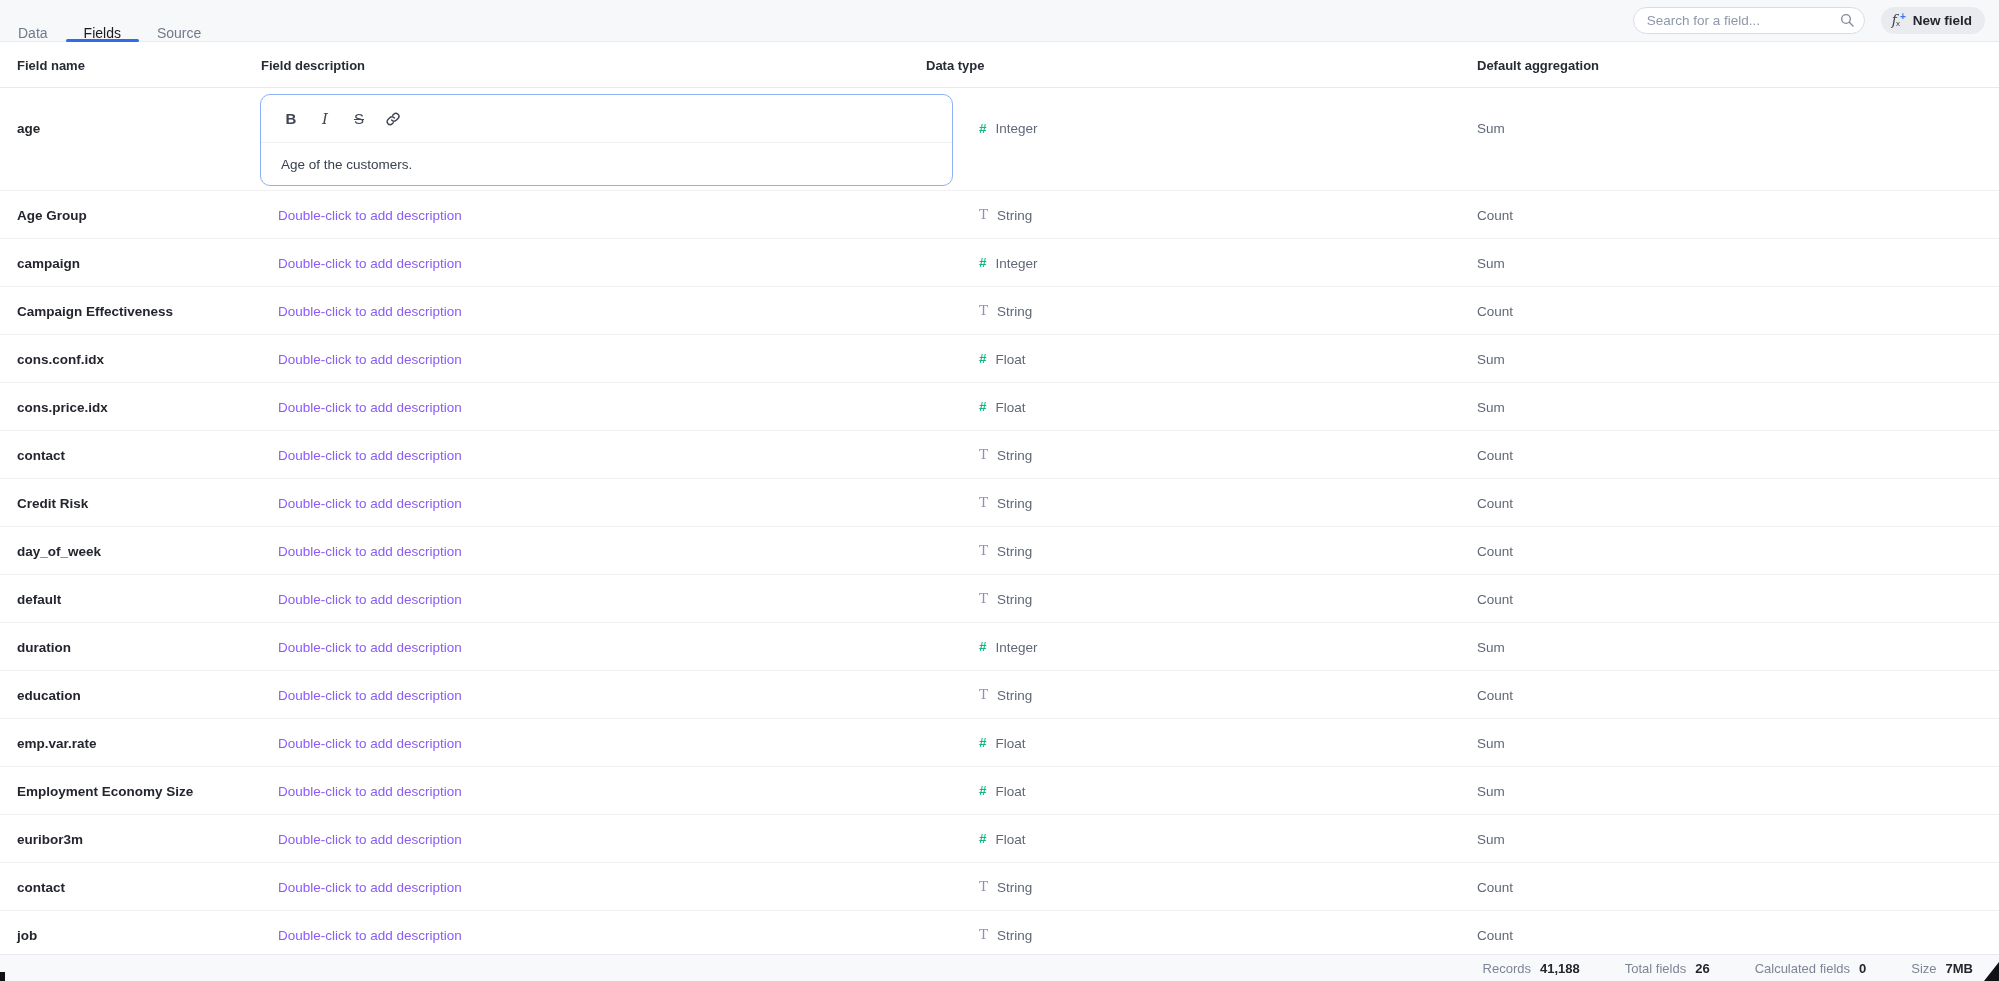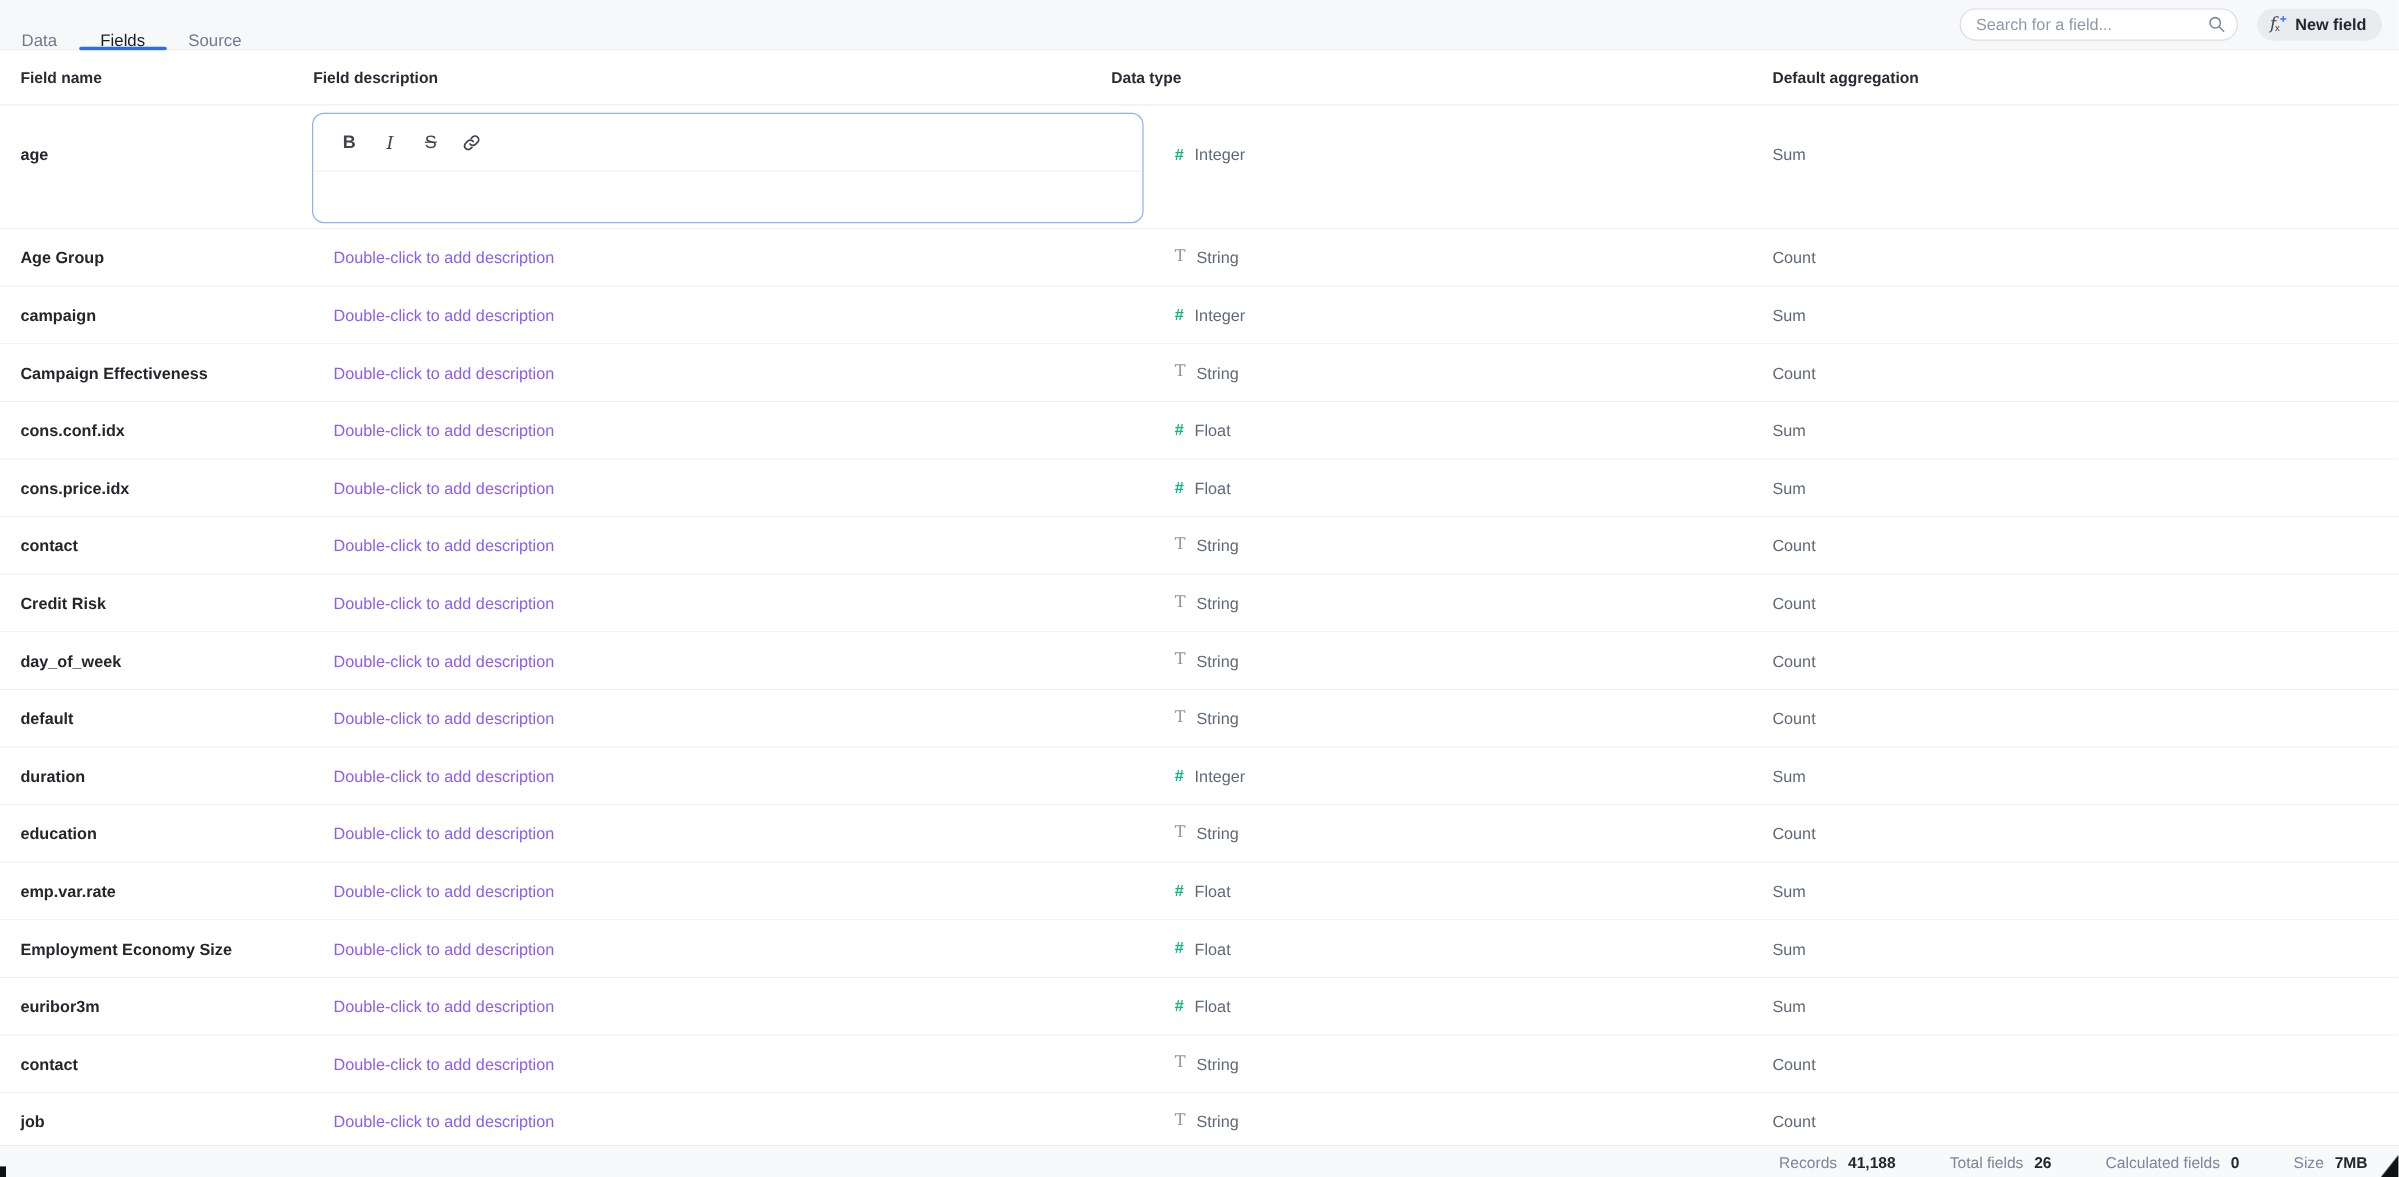--- a/index.html
+++ b/index.html
@@ -121,20 +121,21 @@
       <button class="ed-btn bold">B</button>
       <button class="ed-btn italic">I</button>
       <button class="ed-btn strike">S</button>
       <button class="ed-btn link">
         <svg viewBox="0 0 24 24" fill="none" stroke="currentColor" stroke-width="2.2" stroke-linecap="round" stroke-linejoin="round">
           <path d="M10 13.5a4.5 4.5 0 0 0 6.8.5l2.7-2.7a4.5 4.5 0 0 0-6.4-6.4l-1.5 1.5"></path>
           <path d="M14 10.5a4.5 4.5 0 0 0-6.8-.5l-2.7 2.7a4.5 4.5 0 0 0 6.4 6.4l1.5-1.5"></path>
         </svg>
       </button>
     </div>
+    <div class="editor-text">Age of the customers.</div>
   </div>
 <span class="cell type">
         <span class="type-icon number">#</span>
         <span>Integer</span>
       </span>
       <span class="cell agg">Sum</span>
     </div>
     <div class="row">
       <span class="cell name">Age Group</span>
       <span class="cell desc">Double-click to add description</span>

